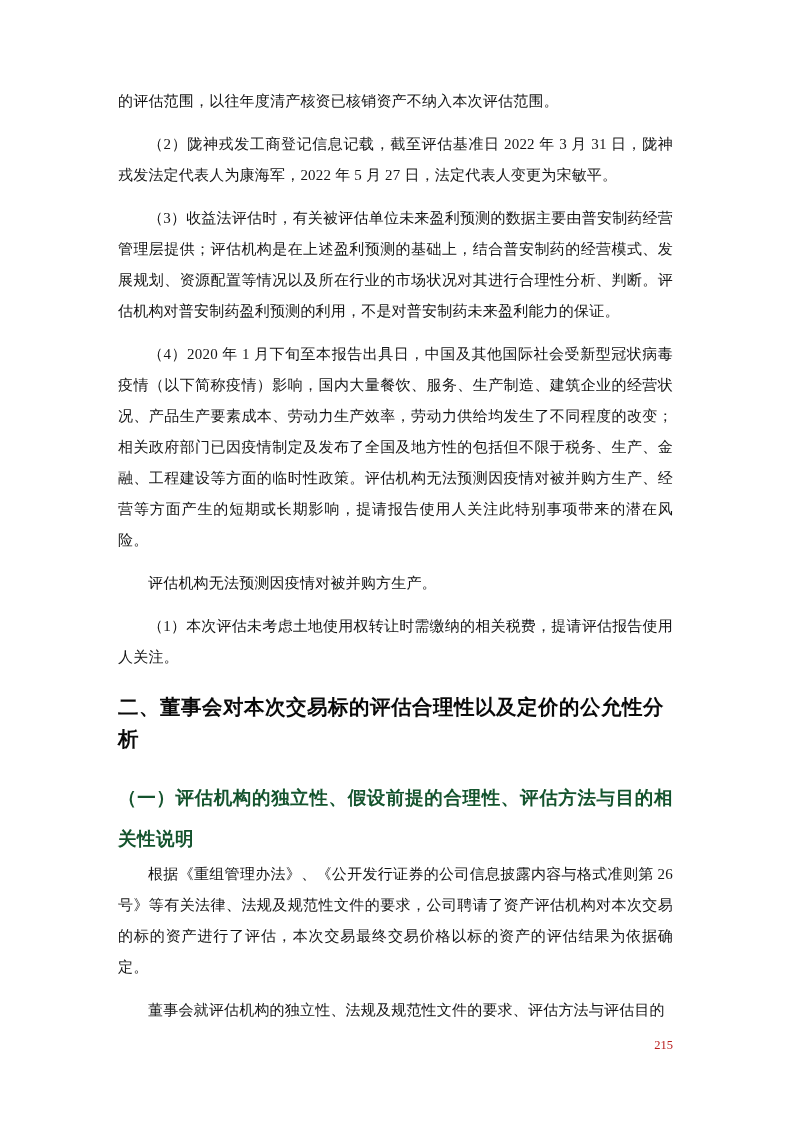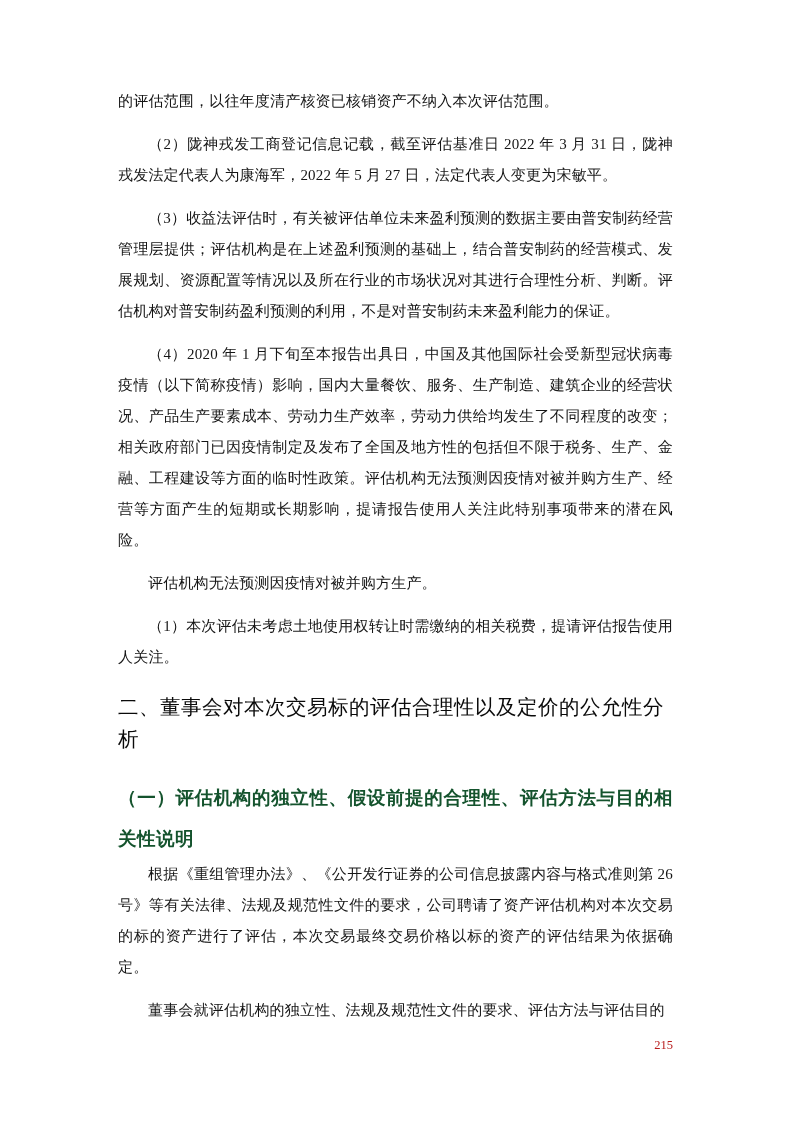--- a/index.html
+++ b/index.html
@@ -30,21 +30,21 @@
   p.body-text.continuation {
     margin-top: 0;
     text-indent: 0;
   }
   p.body-text.after-heading {
     margin-top: 0;
   }
   .heading-1 {
     margin: 18px 0 0 0;
     font-family: "Liberation Sans", "DejaVu Sans", sans-serif;
-    font-weight: 400;
+    font-weight: 700;
     font-size: 20.5px;
     line-height: 32px;
     letter-spacing: 0.5px;
     color: #0a0a0a;
     word-break: break-all;
   }
   .heading-2 {
     margin: 22px 0 0 0;
     font-family: "Liberation Sans", "DejaVu Sans", sans-serif;
     font-weight: 700;

